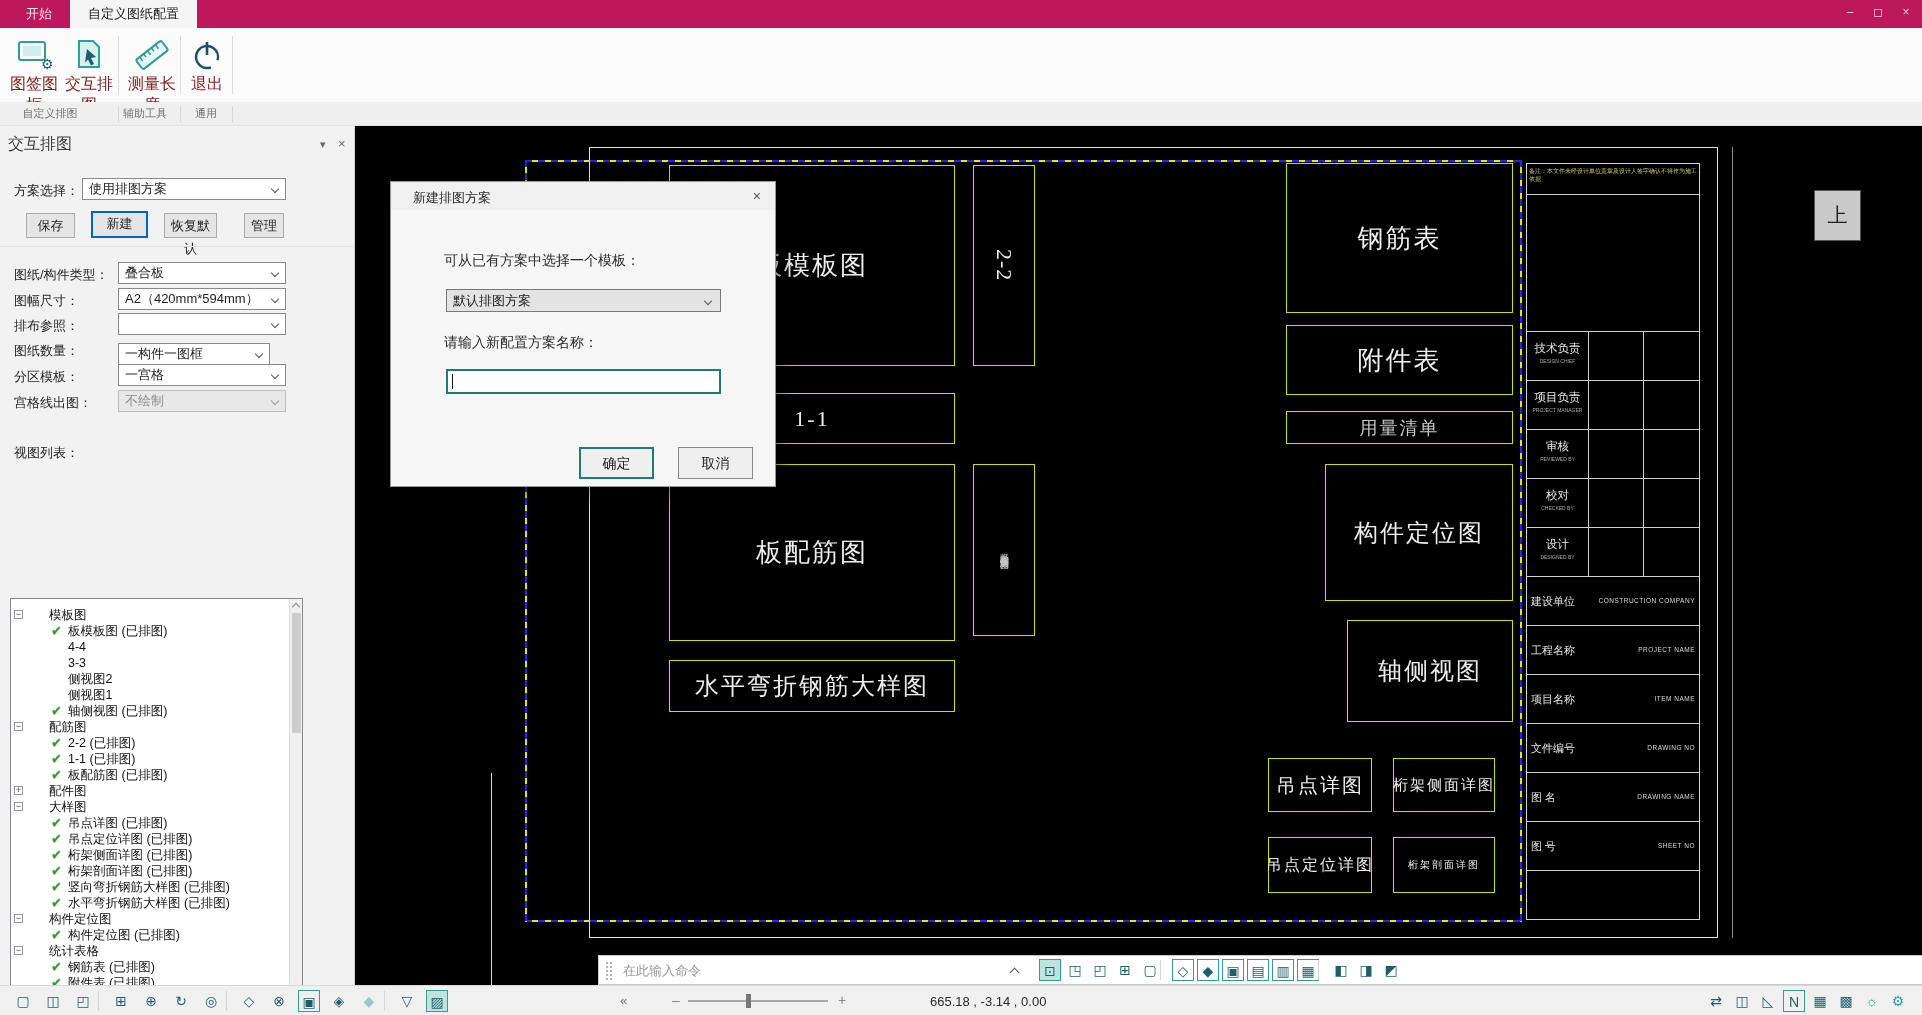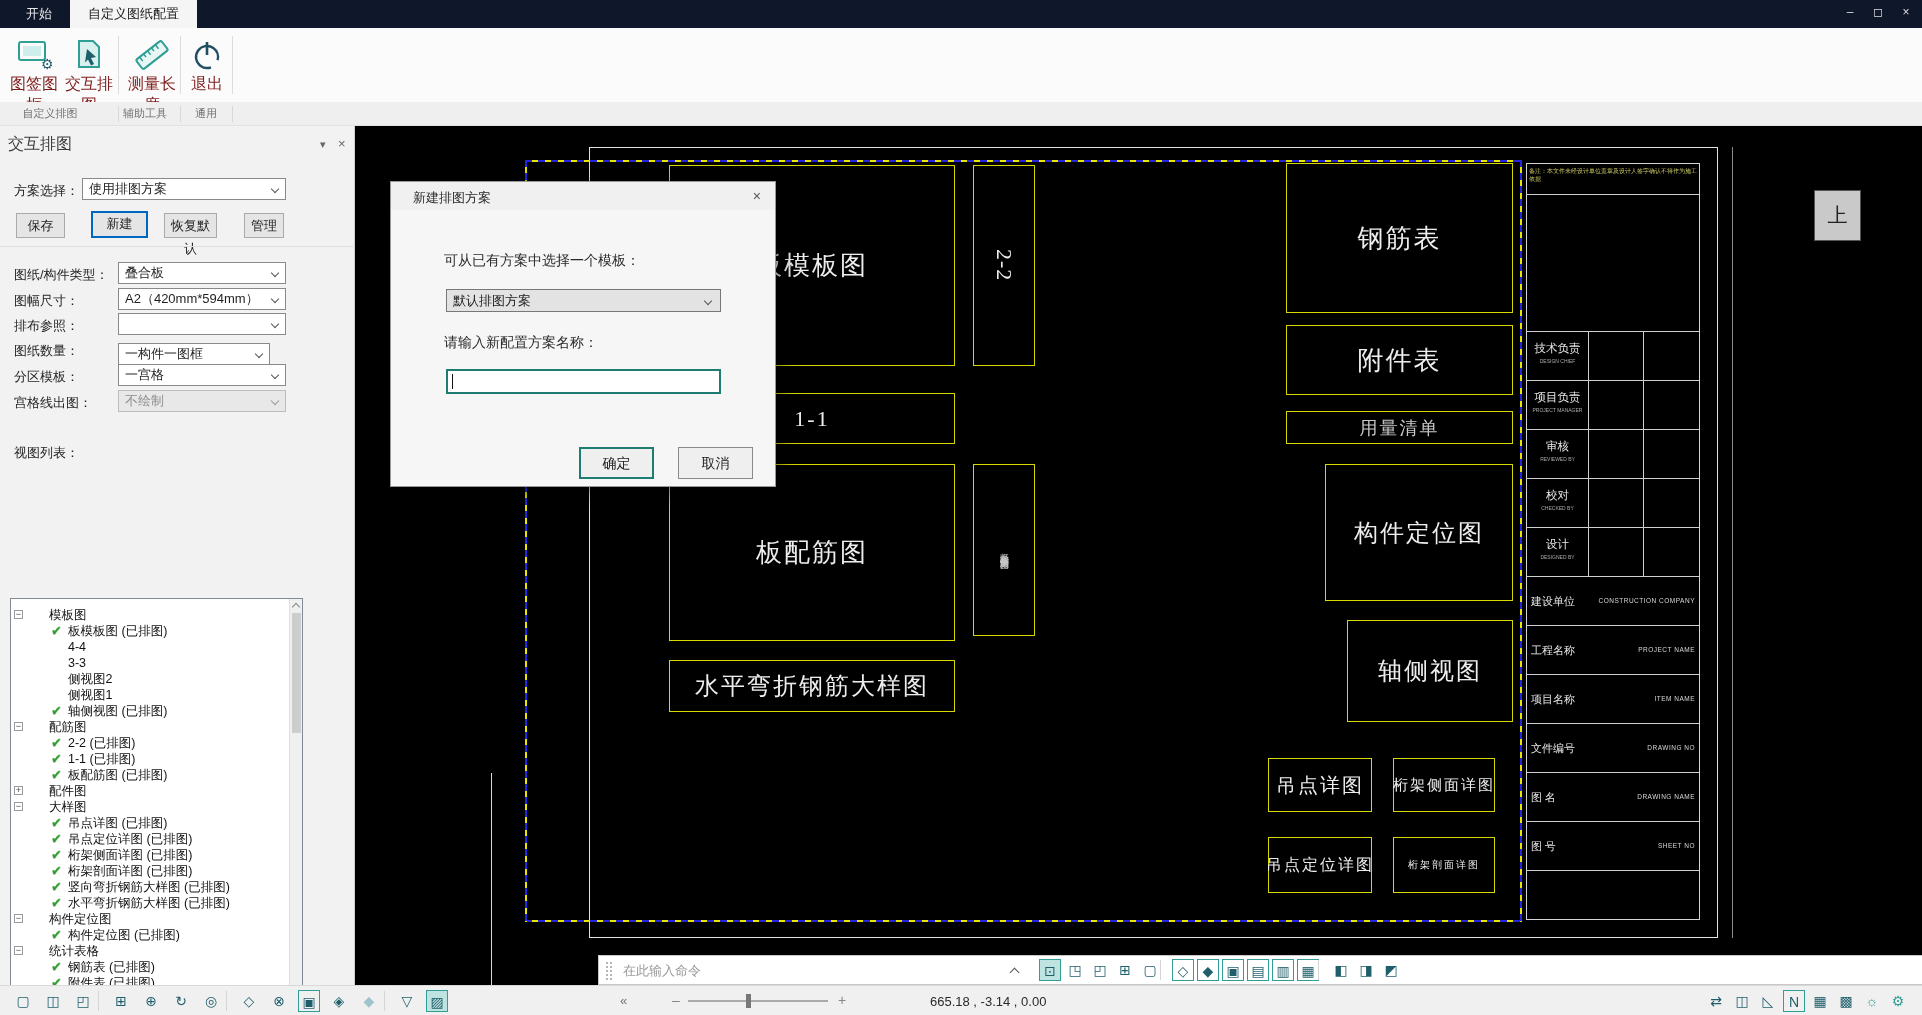--- a/index.html
+++ b/index.html
@@ -1,21 +1,21 @@
 <!DOCTYPE html>
 <html><head>
 <meta charset="utf-8">
 <style>
   * { margin:0; padding:0; box-sizing:border-box; }
   html,body { width:1922px; height:1015px; overflow:hidden; }
   body { font-family:"Liberation Sans","DejaVu Sans",sans-serif; font-size:13px; color:#222; }
   .page { position:relative; width:1922px; height:1015px; background:#000; overflow:hidden; }
 
   
-  .titlebar { position:absolute; left:0; top:0; width:1922px; height:28px; background:#0f172a;padding-left:16px; }
+  .titlebar { position:absolute; left:0; top:0; width:1922px; height:28px; background:#be185d;padding-left:16px; }
   .tab { position:absolute; top:0; height:28px; line-height:28px; padding:0 18px; color:#e8e8e8; font-size:13px; }
   .tab.active { background:#f5f5f5; color:#1a1a1a; }
   .winctrl { position:absolute; top:0; height:20px; line-height:20px; color:#dcdcdc; font-size:12px; width:28px; text-align:center; }
 
   
   .ribbon { position:absolute; left:0; top:28px; width:1922px; height:74px; background:#fbfbfb; }
   .rbtn { position:absolute; top:4px; width:56px; height:66px; text-align:center; cursor:default; }
   .rbtn .ric { display:block; height:40px; padding-top:4px; }
   .rbtn .rlb { display:block; font-size:16px; color:#7f1d1d; margin-top:2px; }
   .rsep { position:absolute; top:8px; width:1px; height:58px; background:#dcdcdc; }
@@ -182,21 +182,21 @@
   <div class="panel">
     <div class="panel-header">交互排图</div>
     <span class="ph-ico" style="left:320px">▾</span>
     <span class="ph-ico" style="left:338px;font-size:13px;top:10px">×</span>
 
     <span class="frm-label" style="left:14px;top:56px">方案选择：</span>
     <div class="dd" style="left:82px;top:52px;width:204px">
       <span>使用排图方案</span><i class="chev"></i>
     </div>
 
-    <div class="pbtn" style="left:16px;top:87px;width:49px">保存</div>
+    <div class="pbtn" style="left:26px;top:87px;width:49px">保存</div>
     <div class="pbtn focus" style="left:91px;top:85px;width:57px;height:27px">新建</div>
     <div class="pbtn" style="left:164px;top:87px;width:53px">恢复默认</div>
     <div class="pbtn" style="left:244px;top:87px;width:40px">管理</div>
 
     <div class="pdivider" style="top:120px"></div>
 
     <span class="frm-label" style="left:14px;top:140px">图纸/构件类型：</span>
     <div class="dd" style="left:118px;top:136px;width:168px">
       <span>叠合板</span><i class="chev"></i>
     </div>

